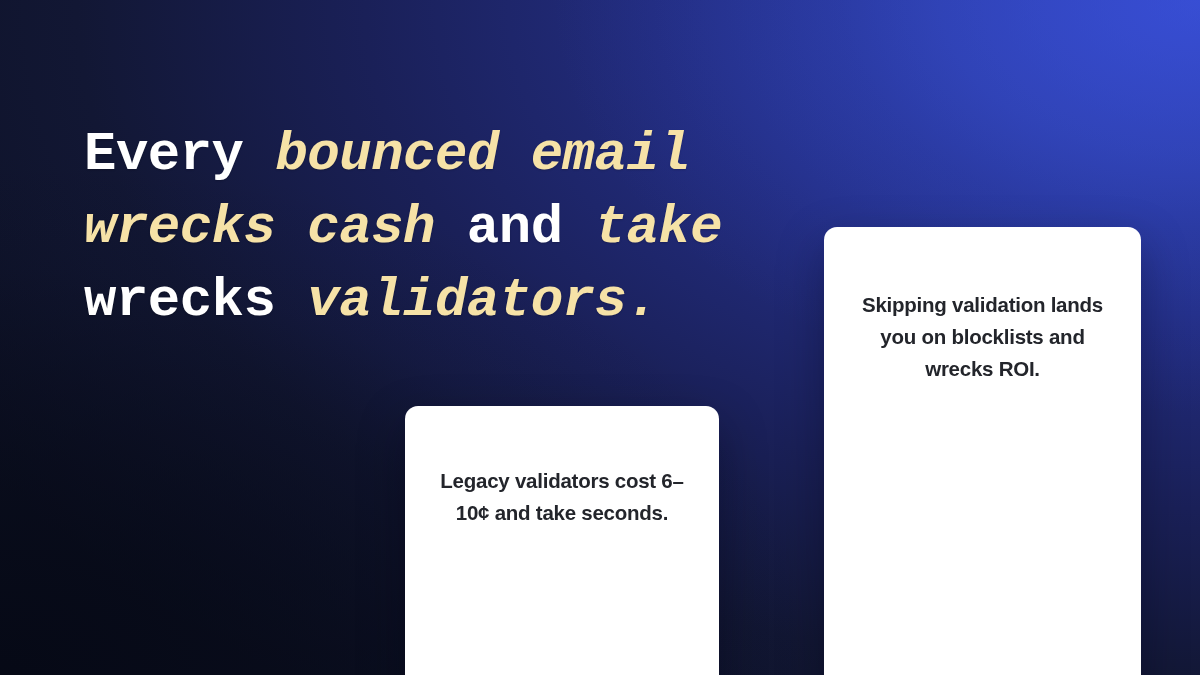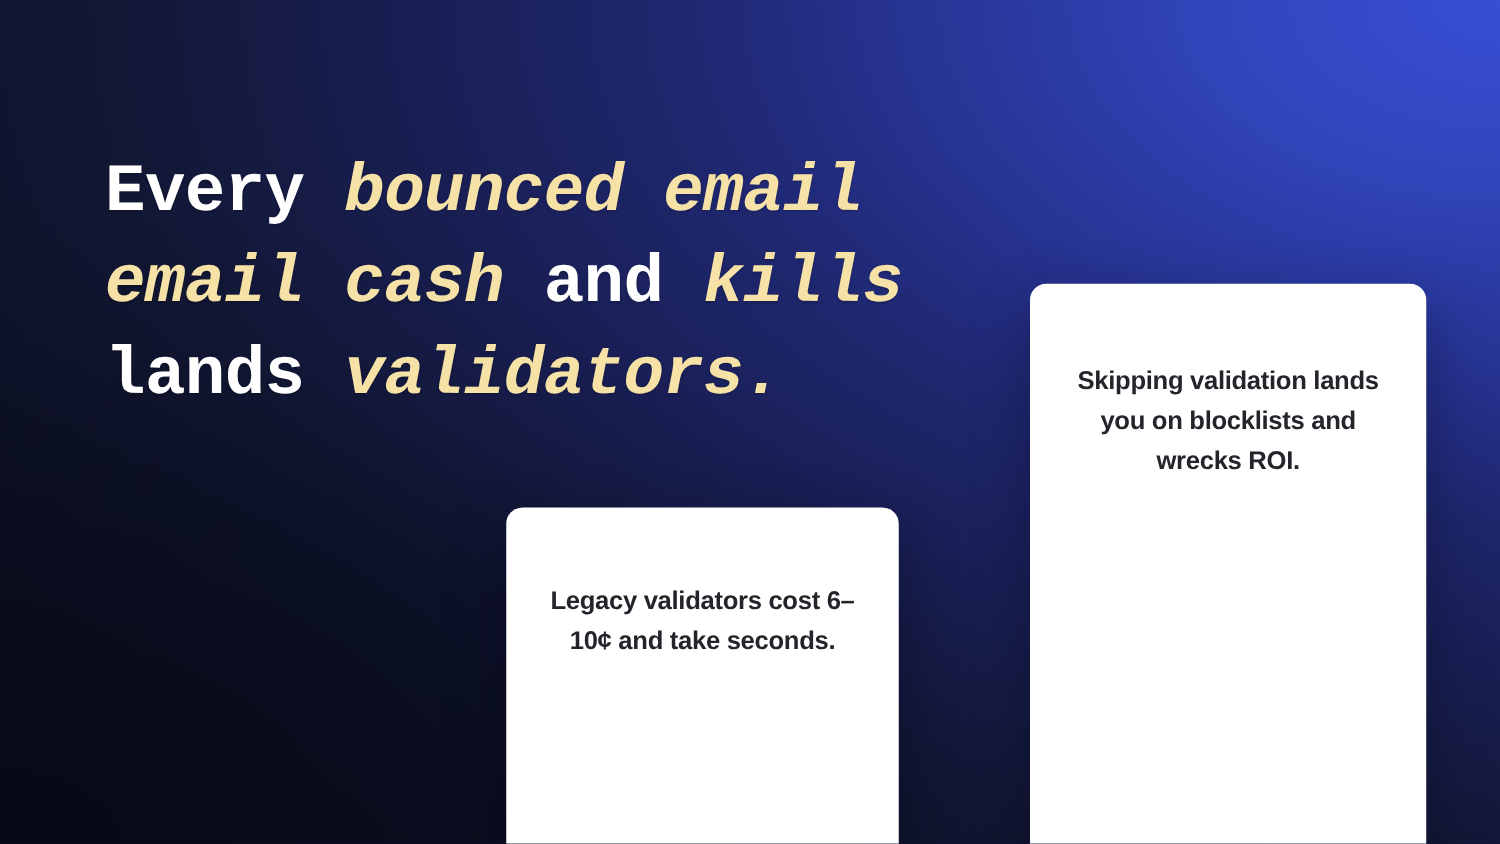--- a/index.html
+++ b/index.html
@@ -97,24 +97,24 @@
 
 <div id="stage">
 
   <div id="vignette"></div>
 
   <h1 id="headline">
     <span class="ln">
       <span class="ro">Every </span><span class="em">bounced email</span>
     </span>
     <span class="ln">
-      <span class="em">email cash</span><span class="ro"> and </span><span class="em">kills</span>
+      <span class="em">wrecks cash</span><span class="ro"> and </span><span class="em">take</span>
     </span>
     <span class="ln">
-      <span class="ro">lands </span><span class="em">validators.</span>
+      <span class="ro">wrecks </span><span class="em">validators.</span>
     </span>
   </h1>
 
   <div class="card" id="card-left">
     <div class="card-text">Legacy validators cost 6–10¢ and take seconds.</div>
   </div>
 
   <div class="card" id="card-right">
     <div class="card-text">Skipping validation lands you on blocklists and wrecks ROI.</div>
   </div>

